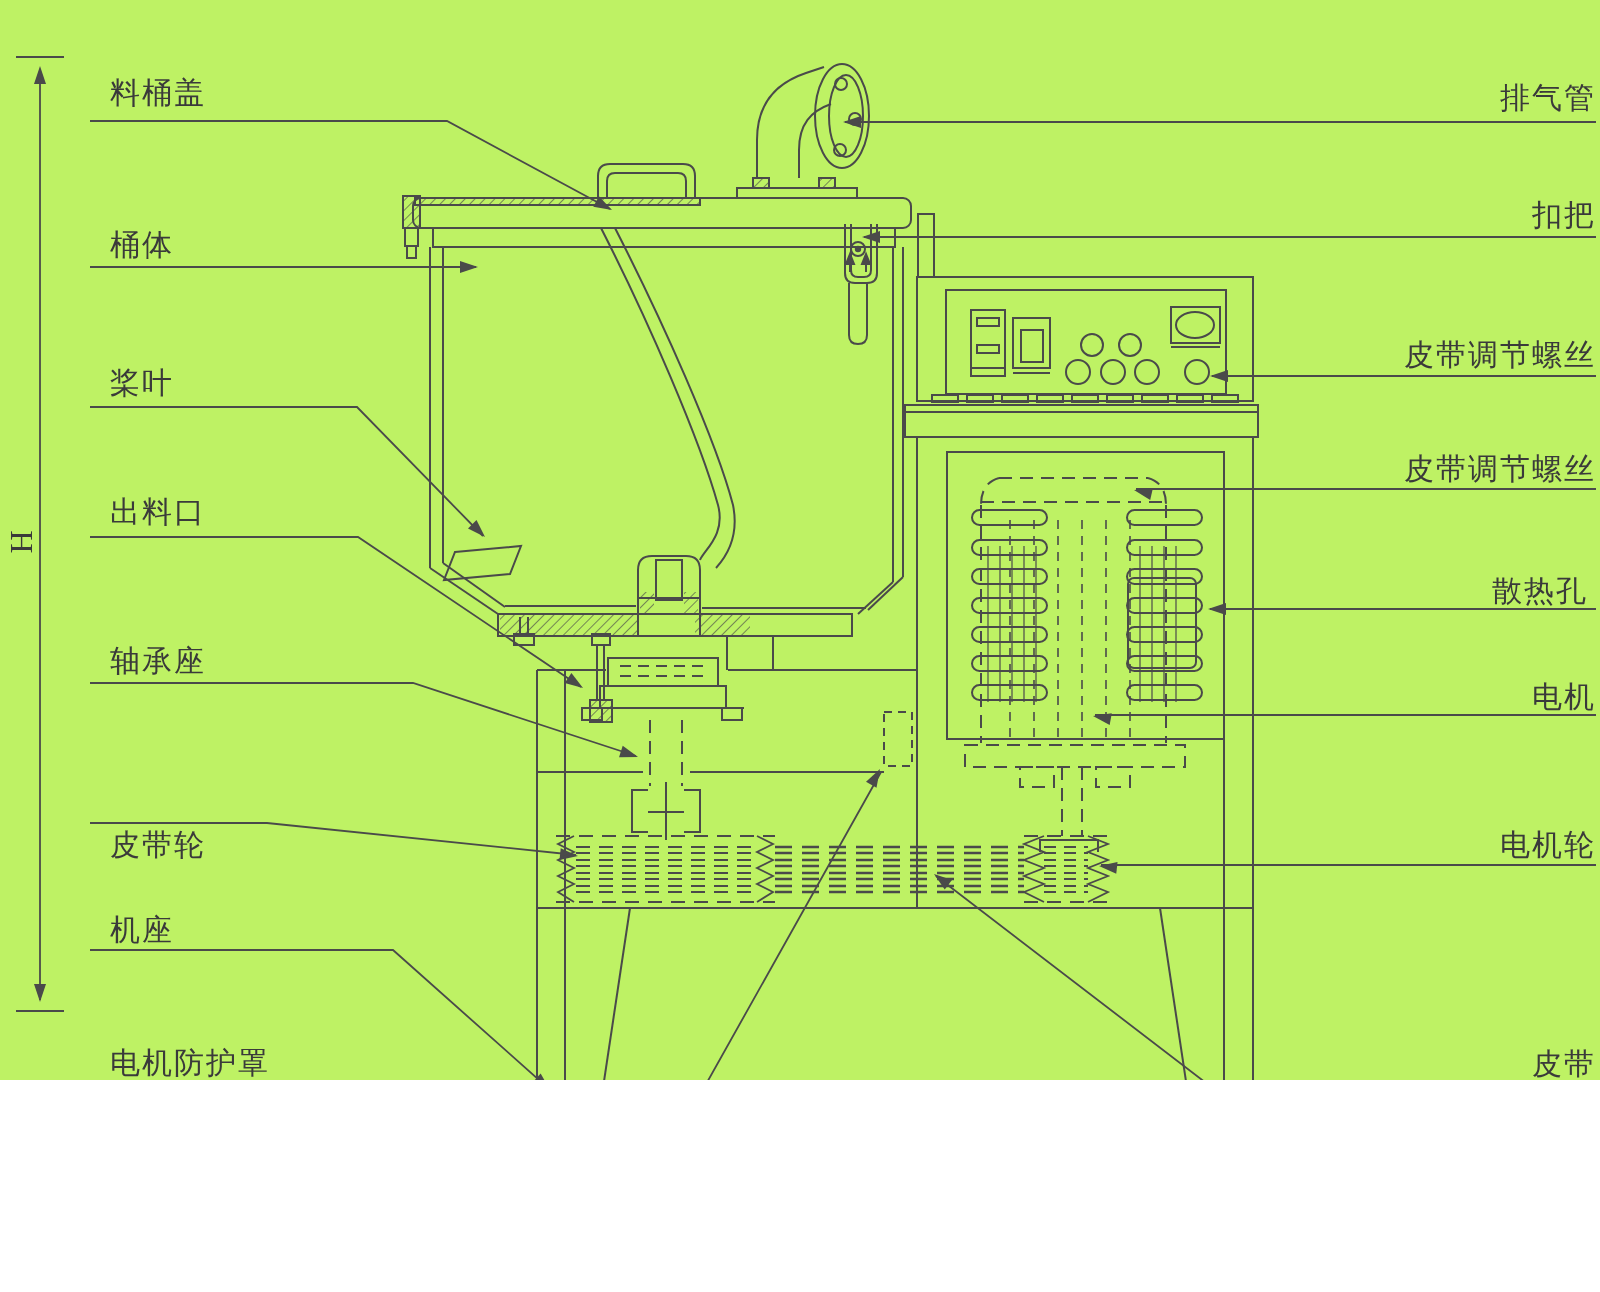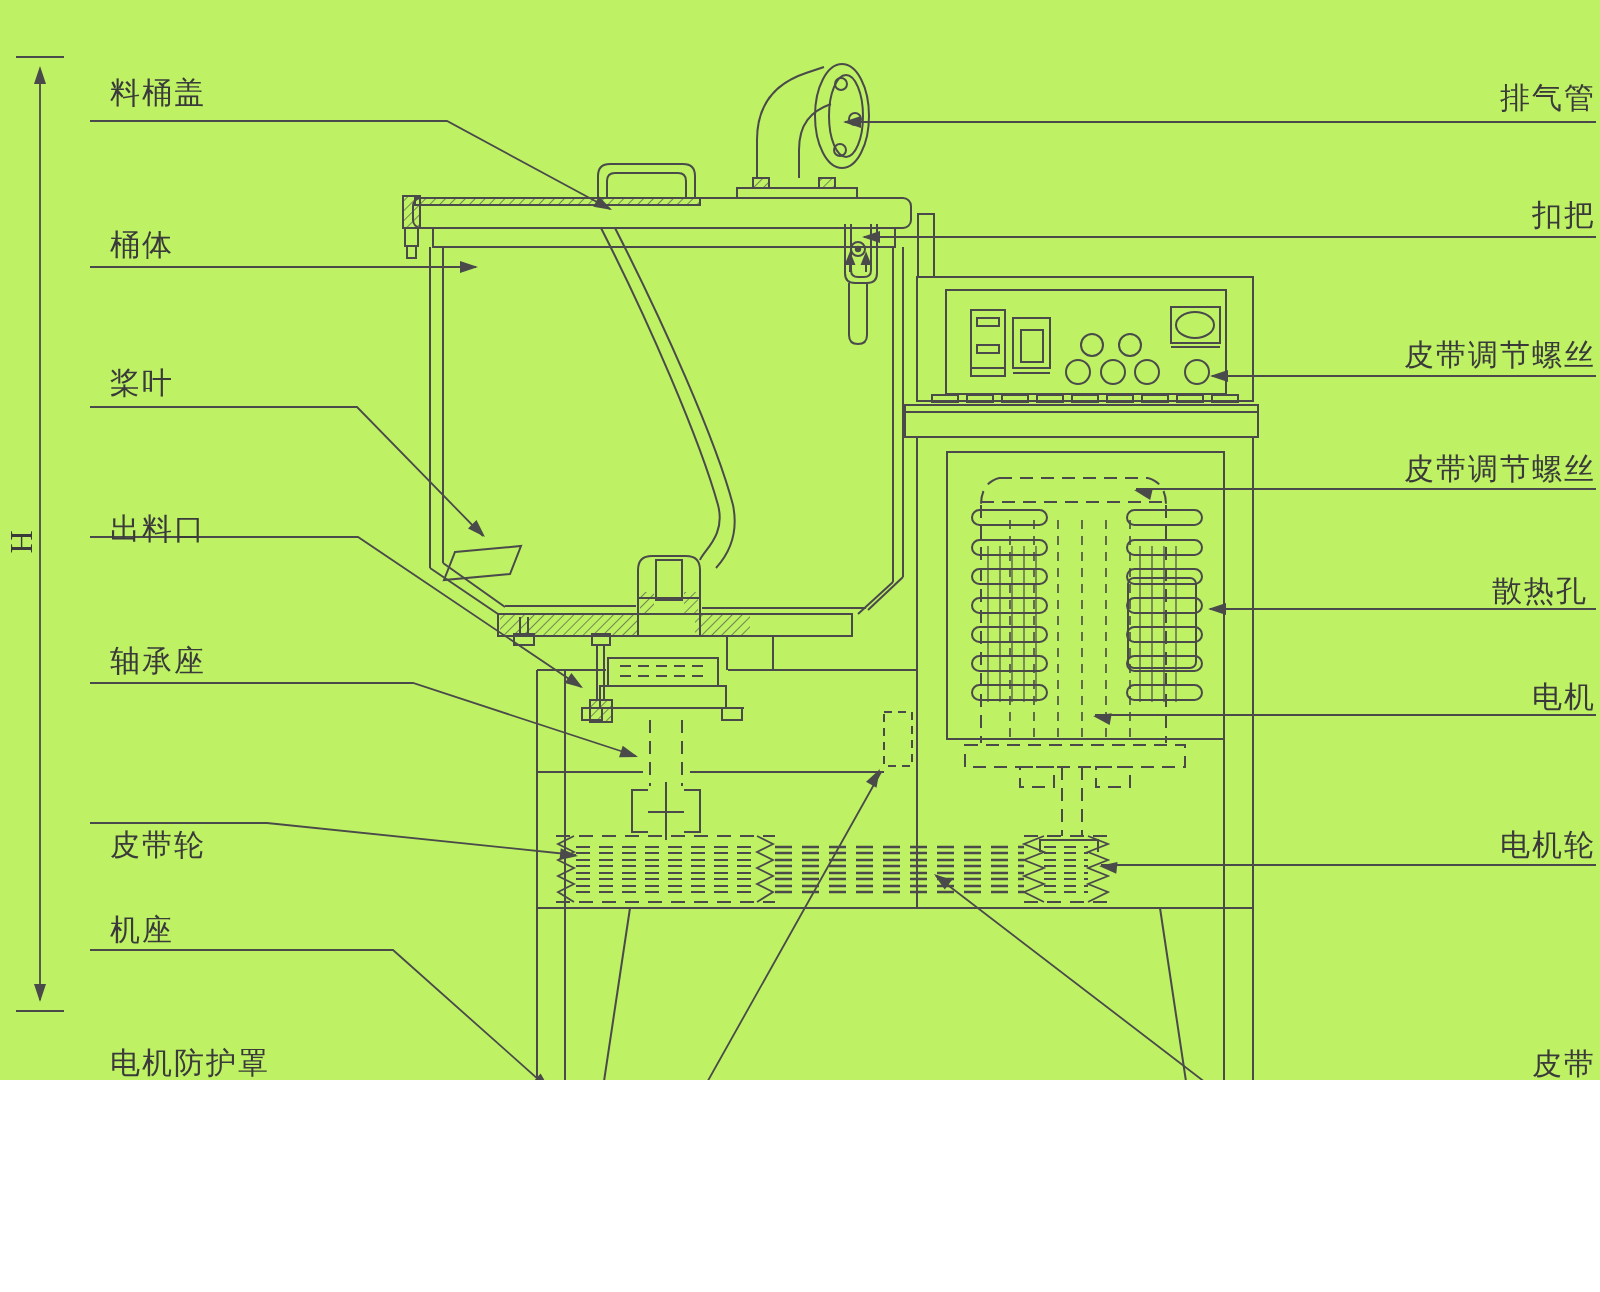--- a/index.html
+++ b/index.html
@@ -335,21 +335,21 @@
       <line x1="1164" y1="546" x2="1164" y2="702"></line>
           <line x1="1176" y1="546" x2="1176" y2="702"></line>
     </g>
     <rect x="1128" y="578" width="68" height="90" rx="6"></rect>
   </g>
 </svg>
 
   <div class="lbl" style="left:110px;top:76px">料桶盖</div>
   <div class="lbl" style="left:110px;top:228px">桶体</div>
   <div class="lbl" style="left:110px;top:366px">桨叶</div>
-  <div class="lbl" style="left:110px;top:512px">出料口</div>
+  <div class="lbl" style="left:110px;top:495px">出料口</div>
   <div class="lbl" style="left:110px;top:644px">轴承座</div>
   <div class="lbl" style="left:110px;top:828px">皮带轮</div>
   <div class="lbl" style="left:110px;top:913px">机座</div>
   <div class="lbl" style="left:110px;top:1046px">电机防护罩</div>
 
   <div class="lbl r" style="right:4px;top:81px">排气管</div>
   <div class="lbl r" style="right:4px;top:198px">扣把</div>
   <div class="lbl r" style="right:4px;top:338px">皮带调节螺丝</div>
   <div class="lbl r" style="right:4px;top:452px">皮带调节螺丝</div>
   <div class="lbl r" style="right:12px;top:574px">散热孔</div>

